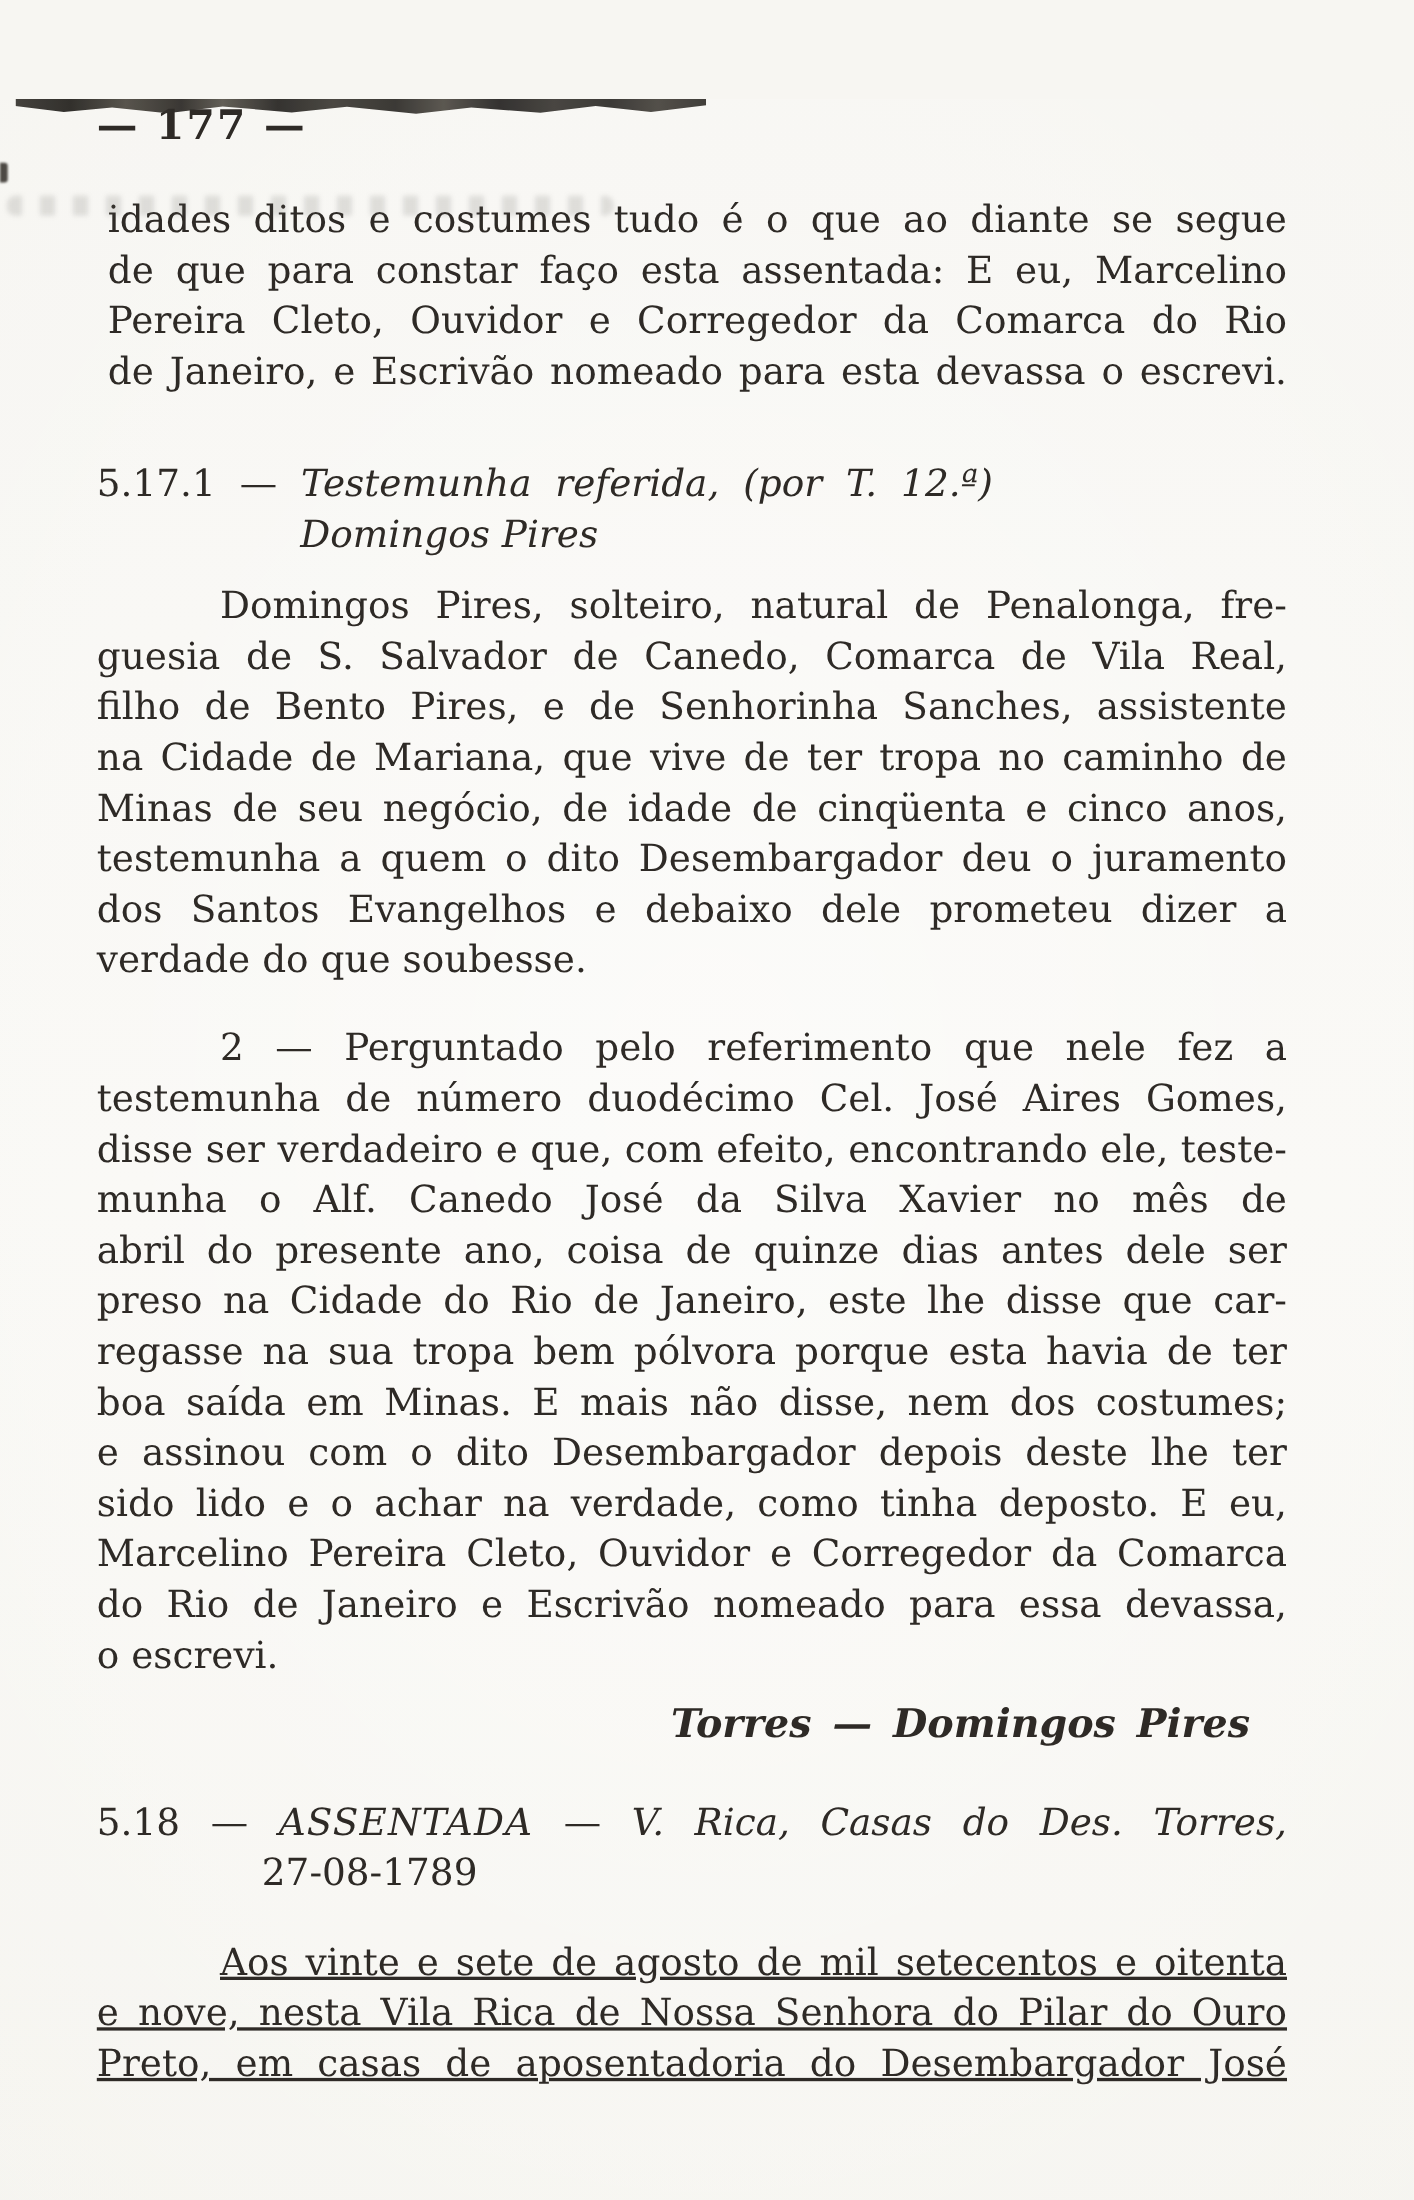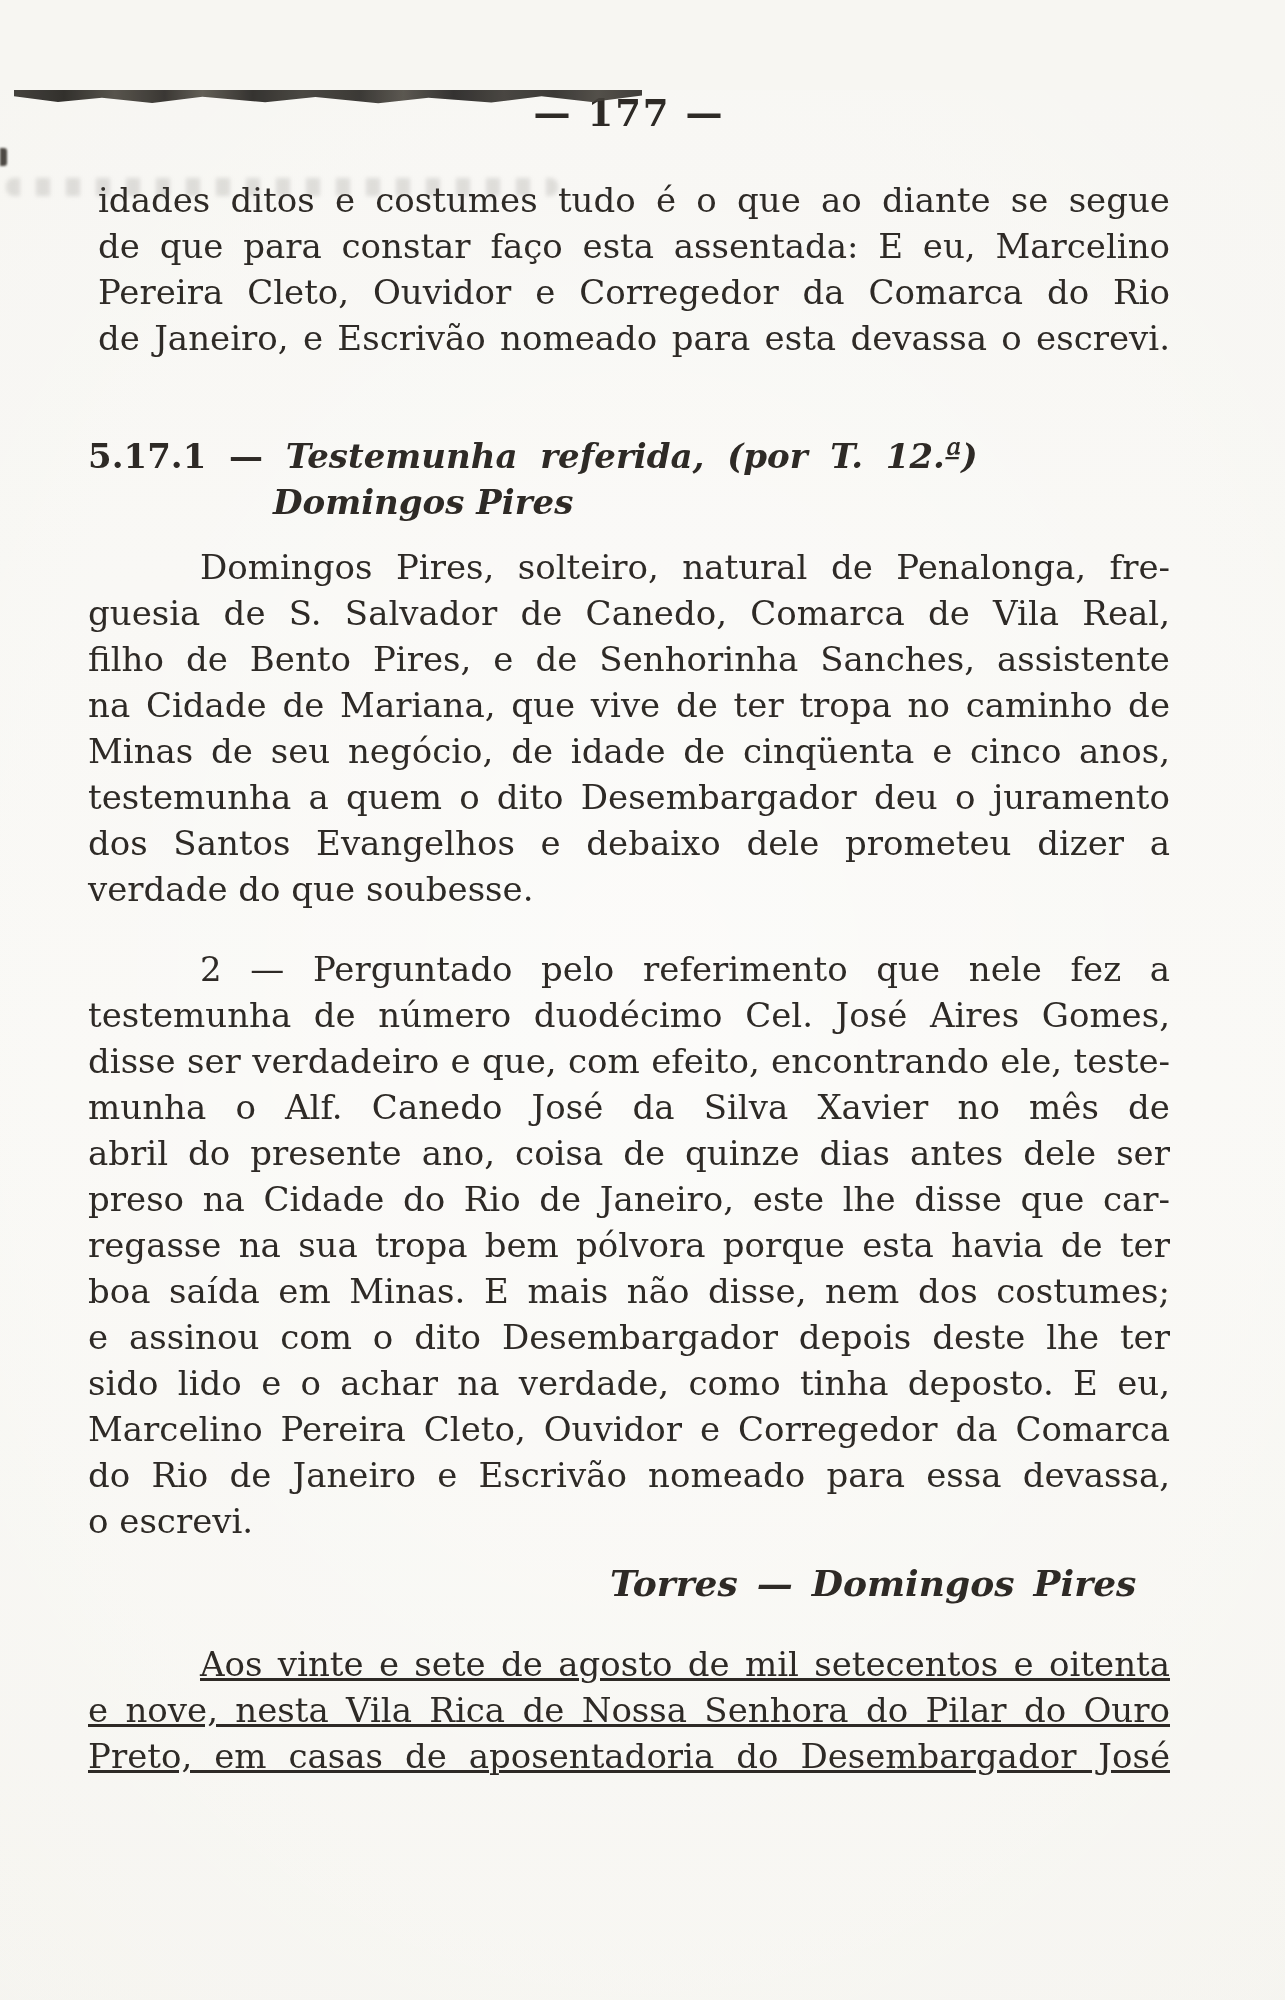--- a/index.html
+++ b/index.html
@@ -47,38 +47,37 @@
     left: 6px; top: 88px; width: 552px; height: 18px;
     background: repeating-linear-gradient(90deg,
       rgba(90,88,84,0.16) 0 14px, rgba(0,0,0,0) 14px 30px);
     filter: blur(2.2px);
     border-radius: 8px;
   }
 
   
   .pagenum {
     margin-top: 90px;
-    text-align: center;
     font-weight: 700;
     font-size: 37px;
     letter-spacing: 2px;
   }
   .para { margin: 0; }
   .para .jline {
     text-align: justify;
     text-align-last: justify;
   }
   .para .jline.jline-last {
     text-align-last: left;
   }
   .para.indented .jline:first-child { text-indent: 112px; }
 
   .para-continuation { margin-top: 41px; margin-left: 10px; }
 
-  .heading-517 { margin-top: 72px; font-weight: bold; }
+  .heading-517 { margin-top: 56px; }
   .heading-517 .h-line1 { word-spacing: 0.32em; }
   .heading-517 .h-sub { padding-left: 185px; }
 
   .para-testimony { margin-top: 19px; }
   .para-question  { margin-top: 34px; }
 
   .signature {
     margin-top: 16px;
     padding-left: 522px;
     font-style: italic;
@@ -148,20 +147,30 @@
       <div class="jline">boa saída em Minas. E mais não disse, nem dos costumes;</div>
       <div class="jline">e assinou com o dito Desembargador depois deste lhe ter</div>
       <div class="jline">sido lido e o achar na verdade, como tinha deposto. E eu,</div>
       <div class="jline">Marcelino Pereira Cleto, Ouvidor e Corregedor da Comarca</div>
       <div class="jline">do Rio de Janeiro e Escrivão nomeado para essa devassa,</div>
       <div class="jline jline-last">o escrevi.</div>
     </div>
 
   <div class="signature">Torres — Domingos Pires</div>
 
+  <div class="heading-518">
+    <div class="h2-line1">
+      <span>5.18</span>
+      <span>—</span>
+      <span class="it caps">ASSENTADA</span>
+      <span>—</span>
+      <span class="it">V. Rica, Casas do Des. Torres,</span>
+    </div>
+    <div class="h2-date">27-08-1789</div>
+  </div>
 
   <div class="para indented para-assentada">
       <div class="jline">Aos vinte e sete de agosto de mil setecentos e oitenta</div>
       <div class="jline">e nove, nesta Vila Rica de Nossa Senhora do Pilar do Ouro</div>
       <div class="jline">Preto, em casas de aposentadoria do Desembargador José</div>
     </div>
 
 </div>
 
 </body></html>

